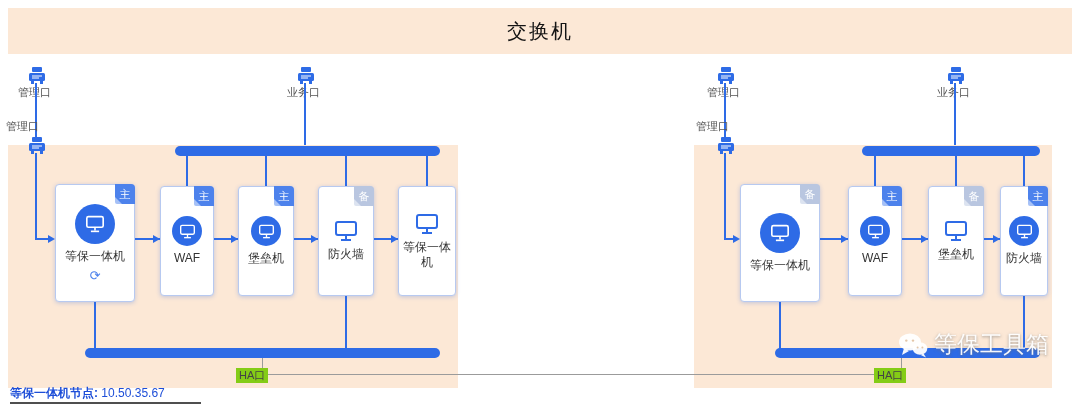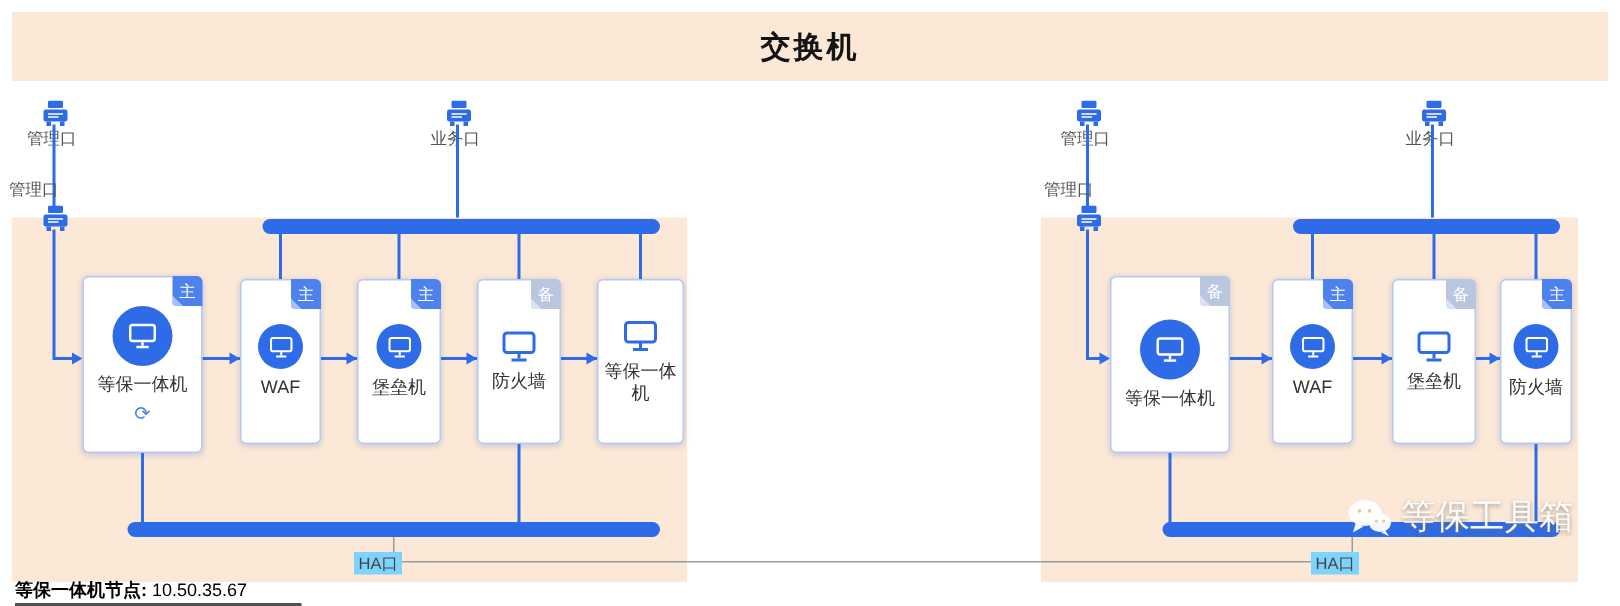--- a/index.html
+++ b/index.html
@@ -1,20 +1,20 @@
 <!DOCTYPE html>
 <html><head>
 <meta charset="utf-8">
 <style>
   html,body{margin:0;padding:0;background:#fff}
   body{font-family:"Liberation Sans","DejaVu Sans",sans-serif}
   .canvas{position:relative;width:1080px;height:404px;background:#fff;overflow:hidden}
 
   .title-bar{position:absolute;left:8px;top:8px;width:1064px;height:46px;background:#fce8d6;display:flex;align-items:center;justify-content:center}
-  .title{font-size:20px;font-weight:bold;color:#141414;letter-spacing:2px}
+  .title{font-size:20px;font-weight:normal;color:#141414;letter-spacing:2px}
 
   .panel{position:absolute;background:#fce8d6}
   .p-left{left:8px;top:145px;width:450px;height:243px}
   .p-right{left:694px;top:145px;width:358px;height:243px}
 
   .vline{position:absolute;width:2px;background:#2e6be6}
   .hline{position:absolute;height:2px;background:#2e6be6}
   .gline-h{position:absolute;height:1px;background:#9b9b9b}
   .gline-v{position:absolute;width:1px;background:#9b9b9b}
   .bar{position:absolute;height:10px;background:#2e6be6;border-radius:5px;z-index:2}
@@ -33,23 +33,23 @@
 
   .badge{position:absolute;top:-1px;right:-1px;width:20px;height:20px;font-size:11px;color:#fff;
          display:flex;align-items:center;justify-content:center;border-radius:0 4px 0 2px}
   .badge::after{content:"";position:absolute;left:0;bottom:0;width:0;height:0;
                 border-left:7px solid rgba(255,255,255,.5);border-top:7px solid transparent}
   .badge.primary{background:#4d82ec}
   .badge.standby{background:#b9c6e0}
 
   .arrow-r{position:absolute;width:0;height:0;border-top:4px solid transparent;border-bottom:4px solid transparent;border-left:7px solid #2e6be6;z-index:2}
 
-  .ha-label{position:absolute;font-size:11px;color:#444;background:#7dd3fc;padding:0 3px;white-space:nowrap;z-index:3}
-
-  .node-text{position:absolute;top:387px;font-size:12px;line-height:12px;color:#000000;
+  .ha-label{position:absolute;font-size:11px;color:#444;background:#84cc16;padding:0 3px;white-space:nowrap;z-index:3}
+
+  .node-text{position:absolute;top:387px;font-size:12px;line-height:12px;color:#1d4ed8;
              border-bottom:2px solid #4f4f4f;padding:0 36px 3px 0;white-space:nowrap}
   .node-text .bold{font-weight:bold}
 
   .watermark{position:absolute;left:898px;top:329px;display:flex;align-items:center;gap:6px;
              color:rgba(255,255,255,.95);font-size:23px;text-shadow:0 1px 3px rgba(110,110,110,.7);z-index:5}
 </style>
 </head>
 <body>
 
 <div class="canvas">

